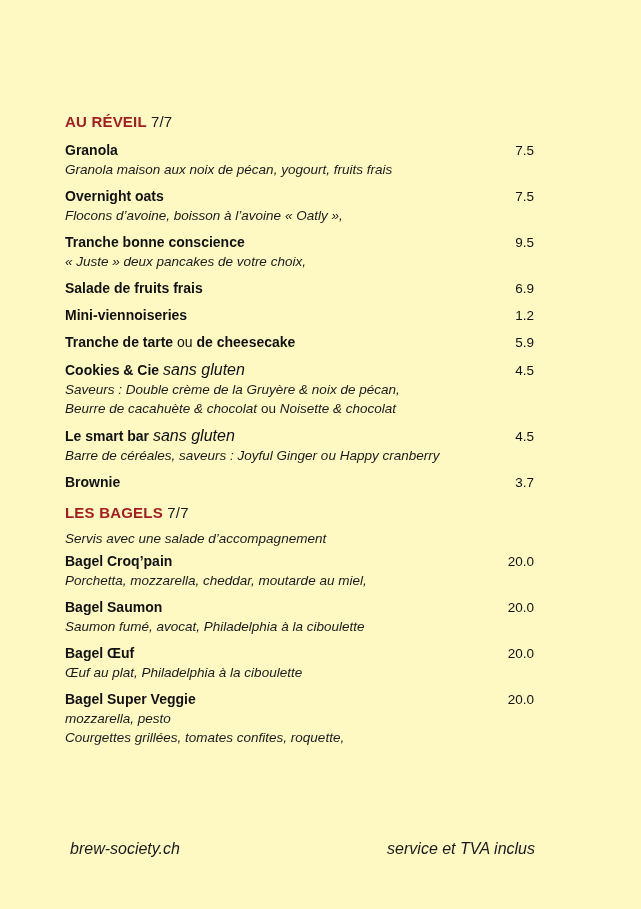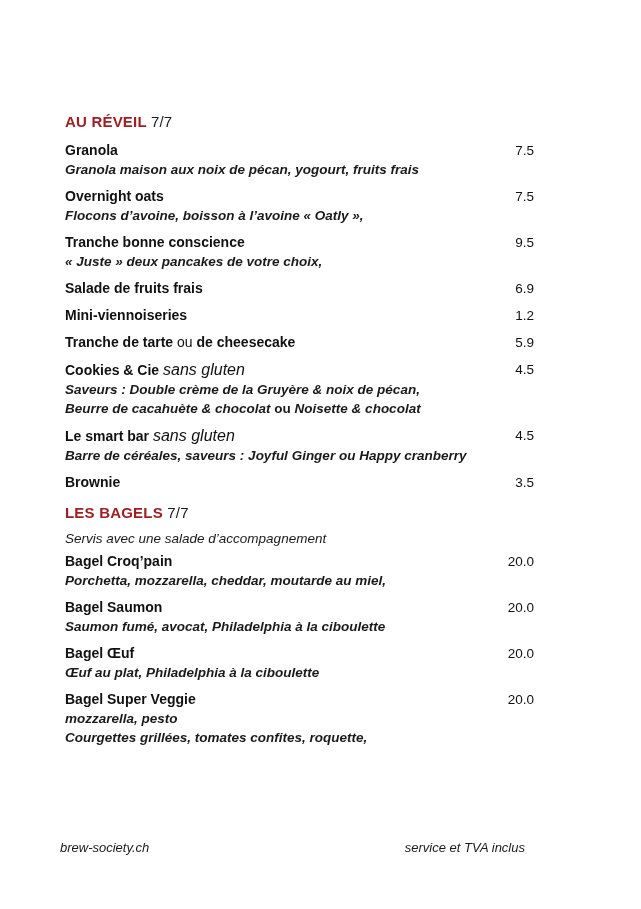--- a/index.html
+++ b/index.html
@@ -1,21 +1,21 @@
 <!DOCTYPE html>
 <html><head>
 <meta charset="utf-8">
 <style>
   html, body { margin: 0; padding: 0; background: #e8e8e8; }
   .page {
     position: relative;
     width: 641px;
     height: 909px;
     margin: 0 auto;
-    background: #ffffff;
+    background: #fef9c3;
     overflow: hidden;
     font-family: "Liberation Sans", "DejaVu Sans", sans-serif;
     color: #151515;
     -webkit-font-smoothing: antialiased;
   }
   .menu {
     position: absolute;
     left: 65px;
     top: 112px;
     width: 469px;
@@ -36,46 +36,46 @@
     font-size: 13.5px;
     line-height: 19px;
     font-style: italic;
     color: #1a1a1a;
   }
   .section-intro:empty { display: none; }
   .item { margin-bottom: 8px; }
   .item-head {
     display: flex;
     justify-content: space-between;
-    align-items: flex-start;
+    align-items: center;
     line-height: 19px;
   }
   .item-name { font-size: 14px; color: #111; }
   .np-bold { font-weight: 700; }
   .np-regular { font-weight: 400; font-style: normal; }
   .np-italic { font-weight: 400; font-style: italic; font-size: 16px; }
   .item-price {
     font-weight: 400;
     font-size: 13.5px;
     color: #111;
     white-space: nowrap;
     margin-left: 12px;
   }
   .item-desc { font-size: 13.5px; line-height: 19px; color: #1a1a1a; }
-  .desc-line { min-height: 19px; font-weight: bold; }
+  .desc-line { min-height: 19px; }
   .dp-italic { font-style: italic; }
   .dp-regular { font-style: normal; }
   .footer {
     position: absolute;
-    left: 60px;
+    left: 70px;
     top: 840px;
     width: 465px;
     display: flex;
     justify-content: space-between;
-    font-size: 13px;
+    font-size: 16px;
     font-style: italic;
     color: #1a1a1a;
   }
 </style>
 </head>
 <body>
 
 <div class="page">
   <div class="menu">
     <div id="sections">
@@ -158,21 +158,21 @@
     </div>
     <div class="item-desc">
                 <div class="desc-line"><span class="dp-italic">Barre de céréales, saveurs : Joyful Ginger ou Happy cranberry</span> </div>
               </div>
   </div>
 
 
   <div class="item">
     <div class="item-head">
       <div class="item-name"><span class="np-bold">Brownie</span> </div>
-      <div class="item-price">3.5</div>
+      <div class="item-price">3.7</div>
     </div>
 
   </div>
 </div>
   </section>
 
   <section class="section">
     <h2 class="section-header">
       <span class="section-title">LES BAGELS</span>
       <span class="section-schedule">7/7</span>

